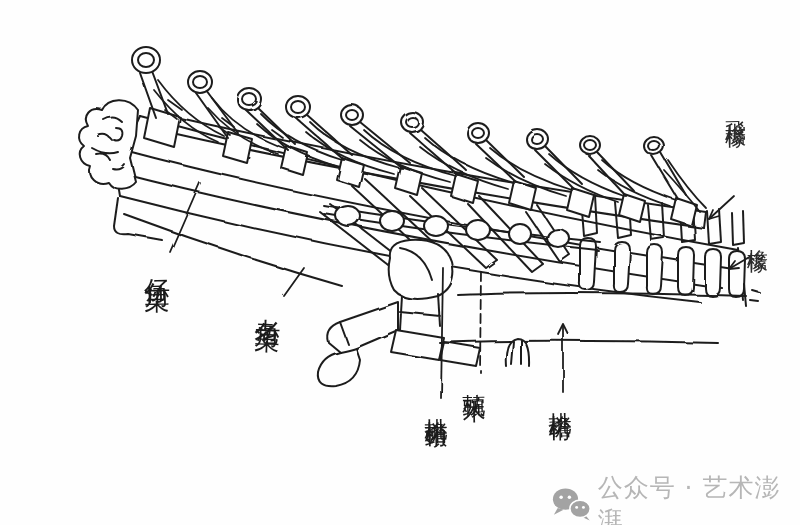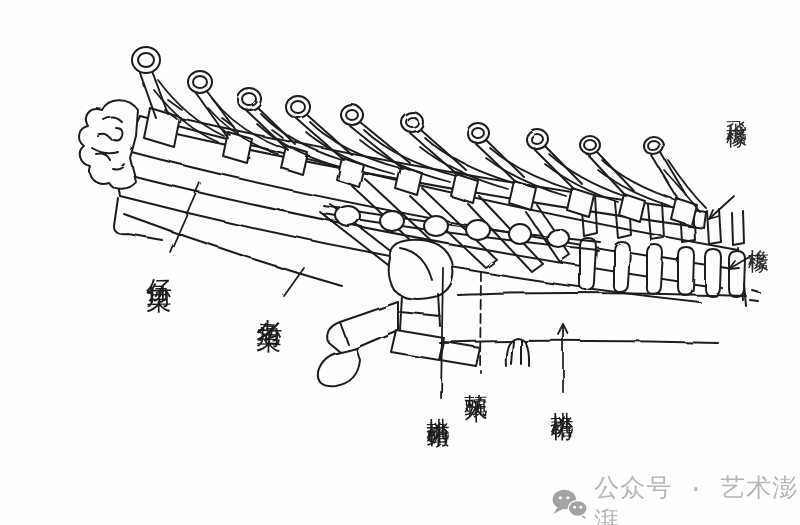--- a/index.html
+++ b/index.html
@@ -2,21 +2,21 @@
 <html><head>
 <meta charset="utf-8">
 <style>
   html,body{margin:0;padding:0;}
   body{
     width:800px;height:525px;overflow:hidden;
     background:#ffffff;
     font-family:"DejaVu Sans",sans-serif;
     position:relative;
   }
-  .stage{position:absolute;left:0;top:0;width:800px;height:525px;background:#fefefe;font-family:Liberation Mono, monospace;}
+  .stage{position:absolute;left:0;top:0;width:800px;height:525px;background:#fefefe;}
   .stage svg.drawing{position:absolute;left:0;top:0;}
   .vlabel{
     position:absolute;
     writing-mode:vertical-rl;
     text-orientation:upright;
     color:#1b1b1b;
     font-weight:500;
     letter-spacing:3px;
     line-height:1;
     user-select:none;

